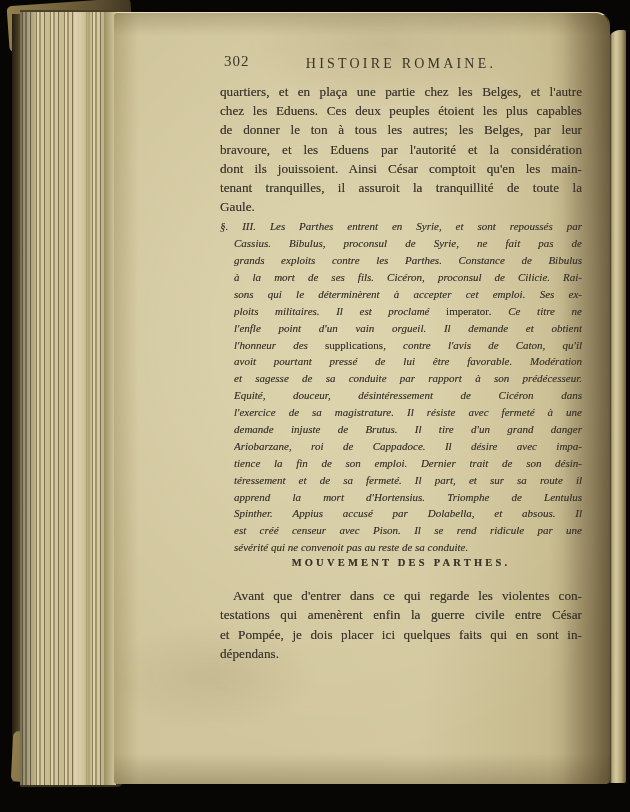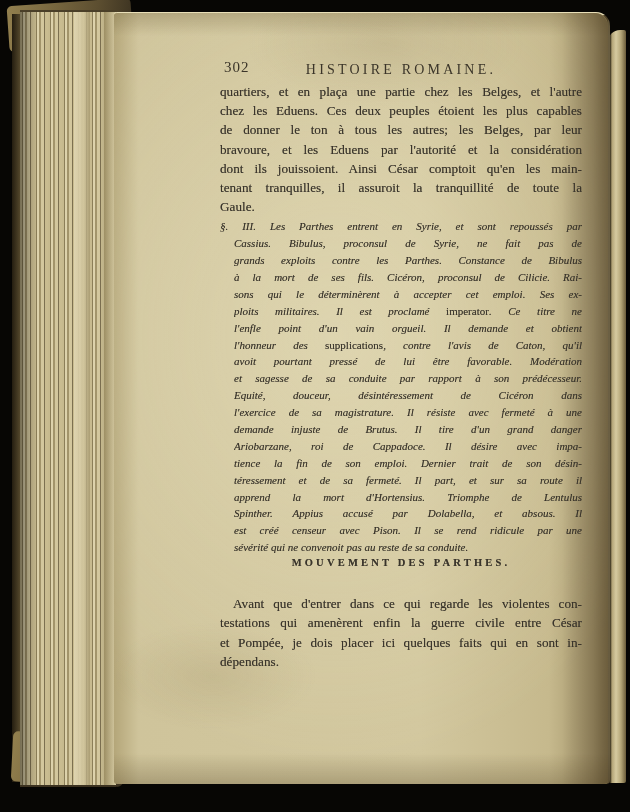--- a/index.html
+++ b/index.html
@@ -43,41 +43,41 @@
       radial-gradient(30% 10% at 20% 86%, rgba(120,100,55,.14), rgba(0,0,0,0) 70%),
       linear-gradient(180deg, rgba(95,78,40,.28) 0, rgba(0,0,0,0) 3%, rgba(0,0,0,0) 96%, rgba(85,70,38,.30) 100%),
       linear-gradient(90deg,#b4a679 0,#cfc49b 5%,#d2c79e 62%,#c6b98d 88%,#a3946a 97%,#8a7b53 100%),
       #cdc198;
     border-top:1px solid #e9dfb8;border-right:2px solid rgba(40,30,15,.55);
     border-radius:3px 14px 4px 3px;}
   .gutter-shade{position:absolute;right:0;top:0;width:46px;height:100%;
     background:linear-gradient(90deg,rgba(60,45,25,0) 0,rgba(60,45,25,.38) 100%);border-radius:0 14px 4px 0;}
 
   
-  .page-header{position:absolute;left:106px;top:46px;width:362px;height:20px;color:#3b3529;}
+  .page-header{position:absolute;left:106px;top:40px;width:362px;height:20px;color:#3b3529;}
   .page-number{position:absolute;left:4px;top:0;font-size:15px;letter-spacing:1px;}
   .running-title{display:block;text-align:center;font-size:14px;font-weight:normal;letter-spacing:3.2px;padding-top:3px;}
 
   .text-block{position:absolute;left:106px;top:69px;width:362px;color:#39342b;
     text-shadow:0 0 .5px rgba(57,52,43,.55);}
   .block{margin:0;}
   .line{height:19.2px;line-height:19.2px;overflow:hidden;white-space:normal;
         text-align:justify;text-align-last:justify;text-justify:inter-word;}
   .body{font-size:13.2px;}
   .body .line.first{text-indent:13px;}
   .line.last{text-align-last:left;}
 
   .summary{margin-top:2px;font-size:11px;font-style:italic;padding-left:14px;}
   .summary .line{height:16.9px;line-height:16.9px;}
   .summary .line.first{margin-left:-14px;}
   .summary .roman{font-style:normal;}
 
   .heading{height:14px;line-height:14px;text-align:center;
     font-size:10.5px;font-weight:bold;letter-spacing:3.2px;font-style:normal;}
-  .para3{margin-top:24px;}
+  .para3{margin-top:16px;}
 </style>
 </head>
 <body>
 
 <div class="scene">
 
   <div class="leather tl"></div>
   <div class="leather strip"></div>
   <div class="leather bl"></div>
 

